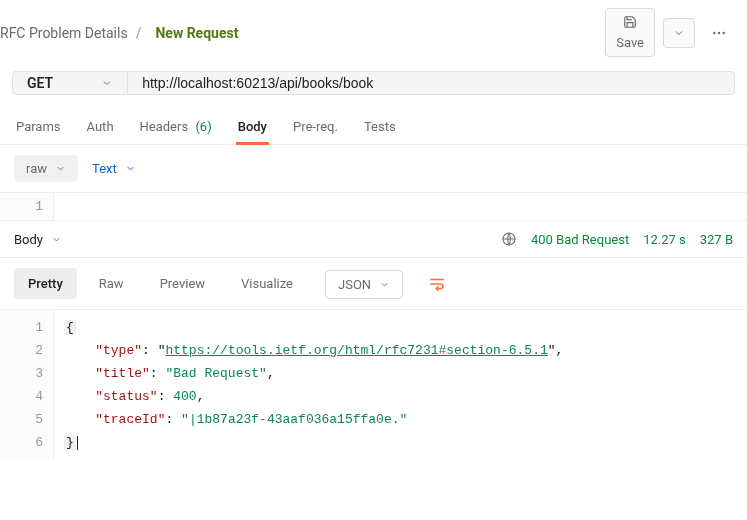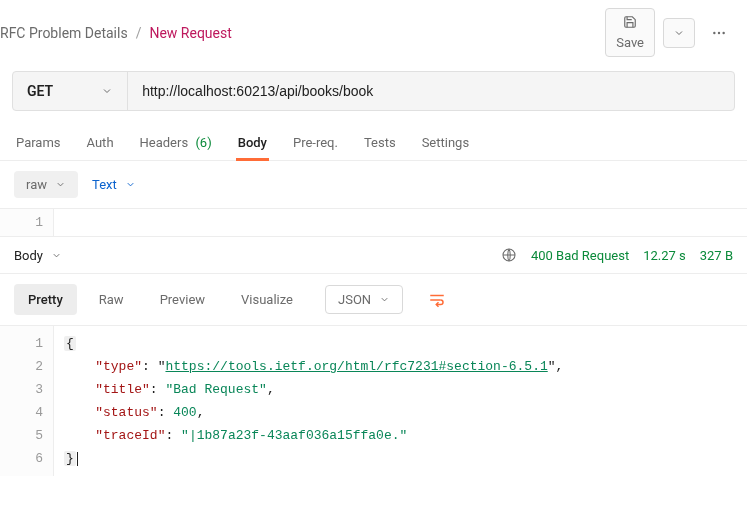--- a/index.html
+++ b/index.html
@@ -20,21 +20,21 @@
   }
   .breadcrumb {
     display: flex;
     align-items: center;
     gap: 8px;
     font-size: 14px;
     flex: 1;
   }
   .breadcrumb .parent { color: #6b6b6b; }
   .breadcrumb .sep { color: #a0a0a0; }
-  .breadcrumb .current { color: #be185d; font-weight: 400; }
+  .breadcrumb .current { color: #4d7c0f; font-weight: 700; margin-left: 6px; }
   .save-btn {
     display: flex;
     align-items: center;
     gap: 6px;
     padding: 6px 10px;
     border: 1px solid #d9d9d9;
     border-radius: 4px;
     background: #fafafa;
     font-size: 13px;
     color: #6b6b6b;
@@ -54,21 +54,21 @@
     cursor: pointer;
   }
   .more-btn { border: none; background: transparent; color: #6b6b6b; letter-spacing: 2px; }
   .url-row {
     display: flex;
     align-items: stretch;
     margin: 4px 12px 12px 12px;
     border: 1px solid #e0e0e0;
     border-radius: 4px;
     background: #f5f5f5;
-    height: 40px;
+    height: 24px;
   }
   .method-select {
     display: flex;
     align-items: center;
     gap: 48px;
     padding: 0 14px;
     border-right: 1px solid #e0e0e0;
     font-weight: 600;
     font-size: 14px;
     cursor: pointer;
@@ -157,21 +157,21 @@
     font-size: 13px;
     gap: 14px;
   }
   .resp-meta .left { display: flex; align-items: center; gap: 8px; color: #212121; }
   .resp-meta .spacer { flex: 1; }
   .status-ok { color: #0a8a3a; }
   .time-ok { color: #0a8a3a; }
   .size-ok { color: #0a8a3a; }
   .resp-tabs {
     display: flex;
-    align-items: center;
+    align-items: flex-end;
     gap: 8px;
     padding: 10px 14px;
     border-bottom: 1px solid #ededed;
   }
   .resp-tab {
     padding: 8px 14px;
     color: #6b6b6b;
     cursor: pointer;
     font-size: 13px;
     border-radius: 4px;
@@ -263,21 +263,20 @@
 <div class="tabs">
   <div class="tab"><span>Params</span></div>
   <div class="tab"><span>Auth</span></div>
   <div class="tab">
     <span>Headers</span>
     <span class="badge" style="margin-left:4px;">(6)</span>
   </div>
   <div class="tab active"><span>Body</span></div>
   <div class="tab"><span>Pre-req.</span></div>
   <div class="tab"><span>Tests</span></div>
-  <div class="tab"><span>Settings</span></div>
 </div>
 
 <div class="subbar">
   <div class="pill">
     <span>raw</span>
     <svg width="11" height="11" viewBox="0 0 24 24" fill="none" stroke="#6b6b6b" stroke-width="2">
         <polyline points="6 9 12 15 18 9"></polyline>
       </svg>
   </div>
   <div class="text-type">

